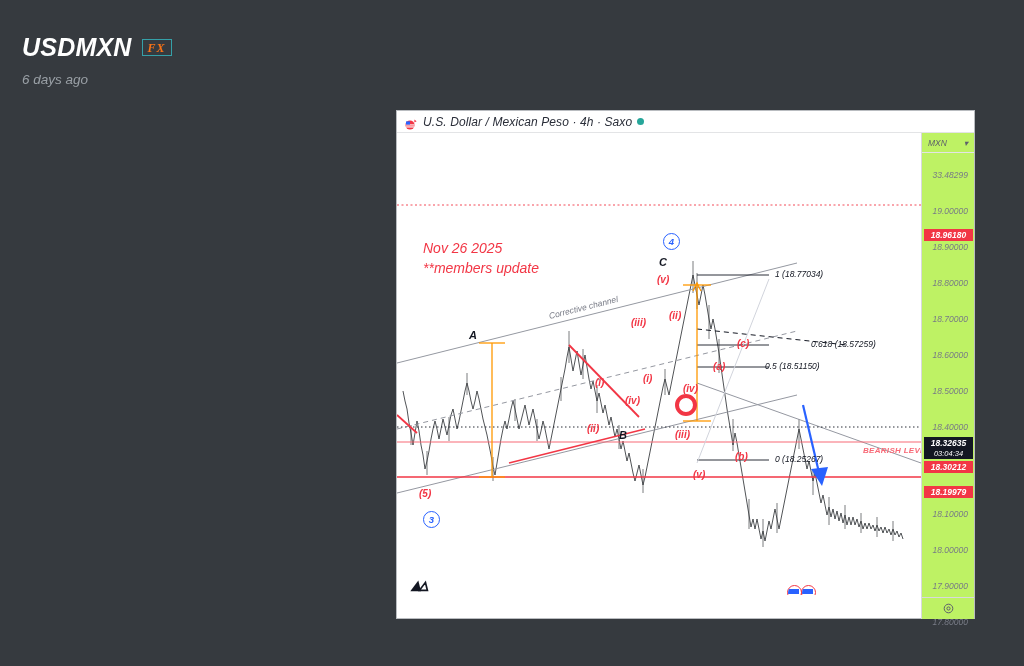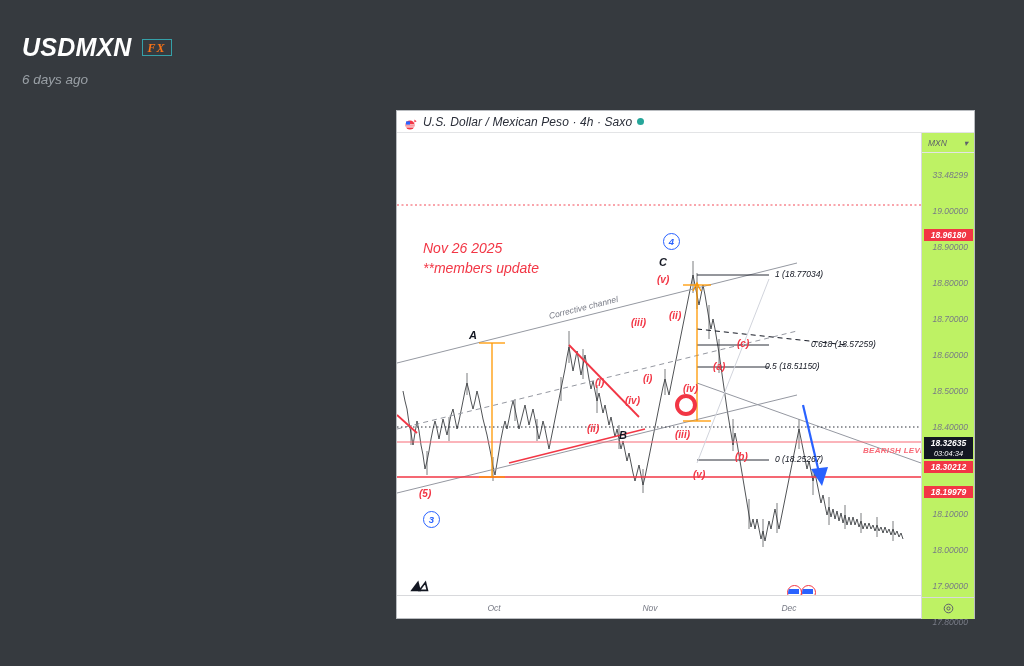--- a/index.html
+++ b/index.html
@@ -339,20 +339,15 @@
       <div class="axis-tick" style="top:489px;">17.80000</div>
 
       <div class="axis-gear">
         <svg width="11" height="11" viewBox="0 0 11 11">
           <circle cx="5.5" cy="5.5" r="4.3" fill="none" stroke="#5d606b" stroke-width="1"></circle>
           <circle cx="5.5" cy="5.5" r="1.6" fill="none" stroke="#5d606b" stroke-width="1"></circle>
         </svg>
       </div>
     </div>
 
-    <div class="time-axis">
-      <div class="time-label" style="left:97px;">Oct</div>
-      <div class="time-label" style="left:253px;">Nov</div>
-      <div class="time-label" style="left:392px;">Dec</div>
-    </div>
 
   </div>
 </div>
 
 </body></html>

